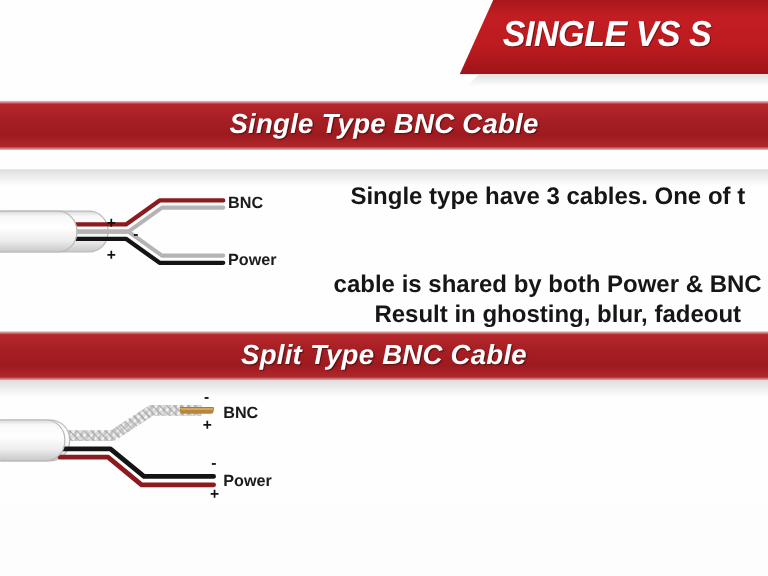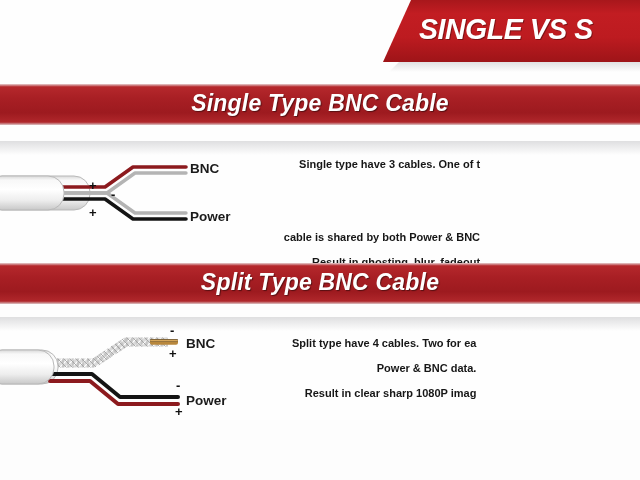--- a/index.html
+++ b/index.html
@@ -41,27 +41,27 @@
   .bar .bar-text{
     font-size:23px;font-weight:bold;font-style:italic;color:#ffffff;
     letter-spacing:.2px;text-shadow:1px 1px 1px rgba(0,0,0,.45);
     transform:translateY(-1px);
   }
   .bar-shadow{
     position:absolute;left:0;width:640px;height:14px;
     background:linear-gradient(180deg,rgba(150,150,155,.30),rgba(255,255,255,0));
   }
   #bar1{top:84px;} #bar1s{top:141px;}
-  #bar2{top:263px;text-align:right;} #bar2s{top:317px;}
+  #bar2{top:276px;text-align:right;} #bar2s{top:317px;}
 
   
   .para{
     position:absolute;
-    font-size:11px;font-weight:bold;color:#161616;
-    line-height:25px;white-space:nowrap;text-align:right;
+    font-size:20px;font-weight:bold;color:#161616;
+    line-height:25px;white-space:nowrap;
   }
   #para1{left:292px;top:152px;}
   #para2{left:292px;top:331px;}
   .para div{display:block;}
   #para1 .l2{margin-left:-14px;margin-top:48px;}
   #para1 .l3{margin-left:20px;}
   #para2 .l2{margin-left:82px;}
   #para2 .l3{margin-left:-8px;}
 
   
@@ -134,25 +134,20 @@
 
     <span class="wirelabel" style="left:190px;top:9px;">BNC</span>
     <span class="wirelabel" style="left:190px;top:57px;">Power</span>
   </div>
 
   <div class="bar" id="bar2">
     <span class="bar-text">Split Type BNC Cable</span>
   </div>
   <div class="bar-shadow" id="bar2s"></div>
 
-  <div class="para" id="para2">
-    <div class="l1">Split type have 4 cables. Two for ea</div>
-    <div class="l2">Power &amp; BNC data.</div>
-    <div class="l3">Result in clear sharp 1080P imag</div>
-  </div>
 
   <div class="diagram" id="diag2">
     <svg width="270" height="110" viewBox="0 0 270 110">
       <defs>
         <linearGradient id="jacket2" x1="0" y1="0" x2="0" y2="1">
           <stop offset="0%" stop-color="#d9d9d9"></stop>
           <stop offset="12%" stop-color="#f8f8f8"></stop>
           <stop offset="40%" stop-color="#ffffff"></stop>
           <stop offset="72%" stop-color="#ededed"></stop>
           <stop offset="100%" stop-color="#c8c8c8"></stop>

